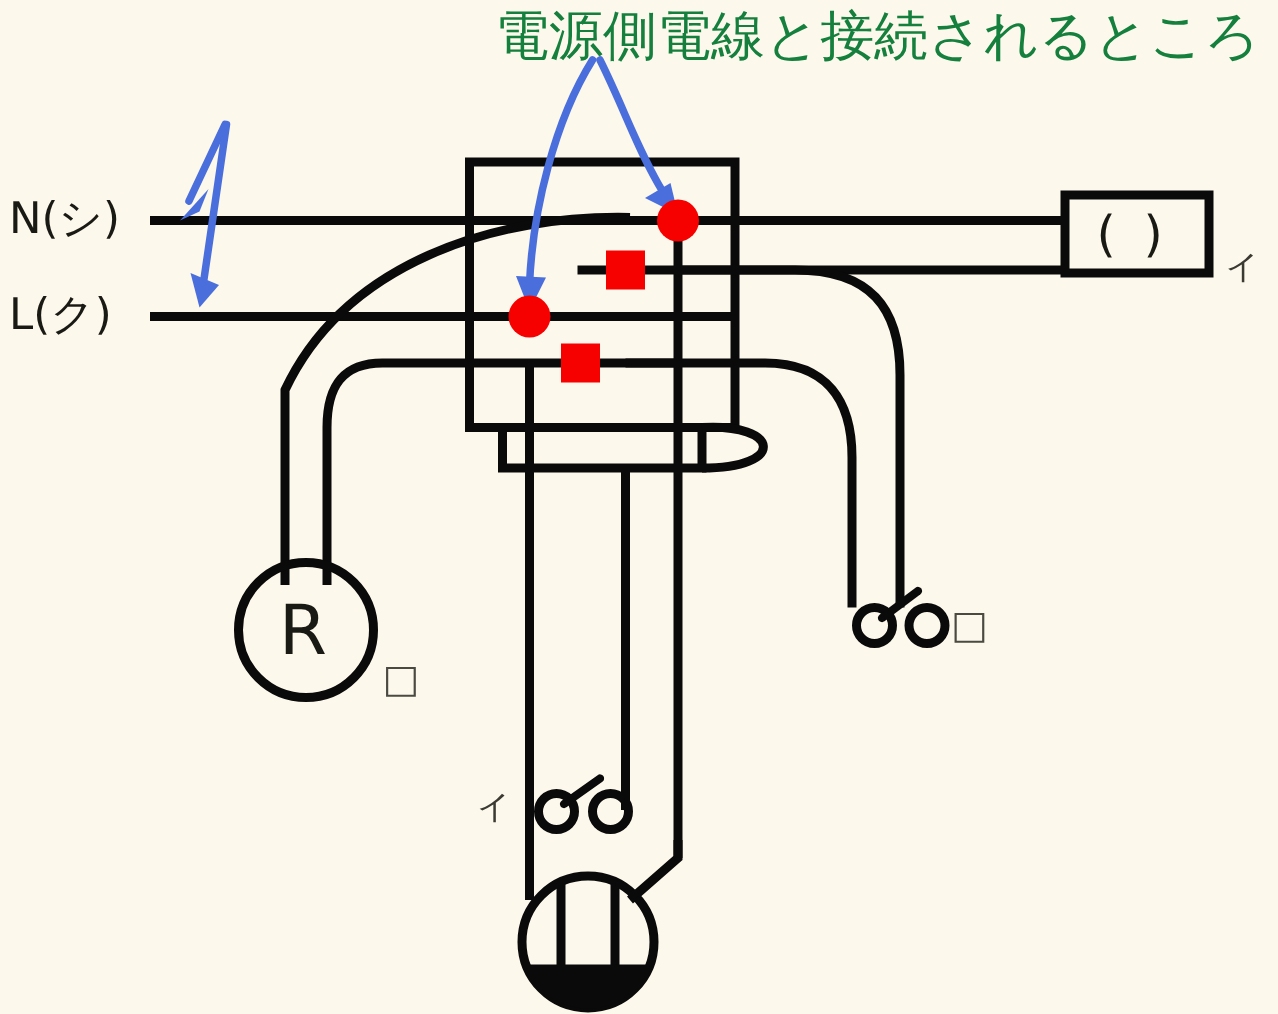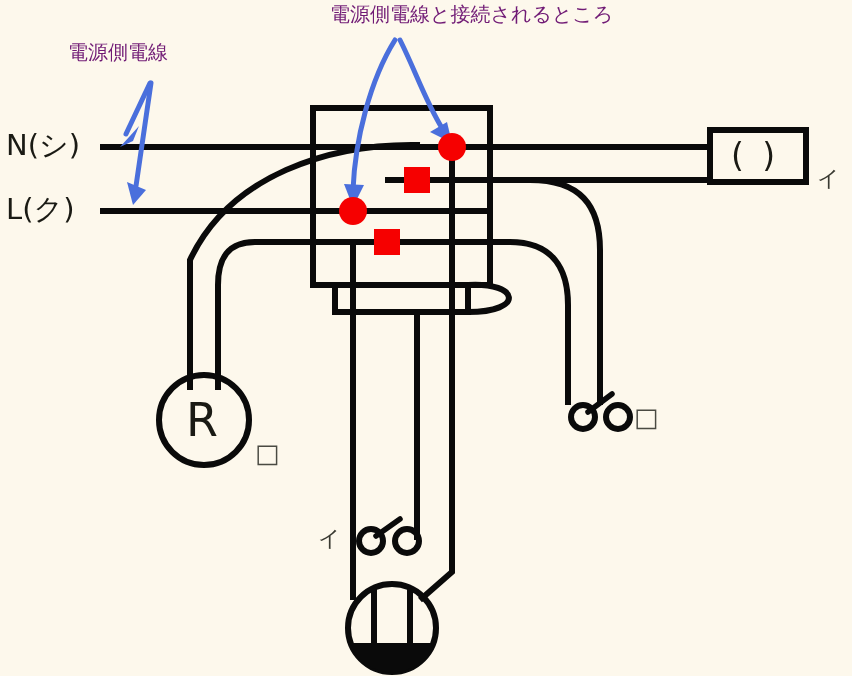--- a/index.html
+++ b/index.html
@@ -74,25 +74,25 @@
   .label-black {
     position: absolute;
     color: #1a1a14;
     font-size: 29px;
     line-height: 1;
     white-space: nowrap;
     font-family: "DejaVu Sans", "Liberation Sans", sans-serif;
   }
   .label-blue {
     position: absolute;
-    color: #701a75;
-    font-size: 20px;
-    line-height: 1;
-    white-space: nowrap;
-    font-family: Liberation Mono, monospace;
+    color: #15803d;
+    font-size: 36px;
+    line-height: 1;
+    white-space: nowrap;
+    font-family: Liberation Serif, serif;
   }
   .label-small {
     position: absolute;
     color: #3a3a32;
     font-size: 22px;
     line-height: 1;
     white-space: nowrap;
     font-family: "DejaVu Sans", "Liberation Sans", sans-serif;
   }
   .label-sq {
@@ -204,21 +204,20 @@
 
     <g>
       <circle class="red-dot" cx="452" cy="147" r="14"></circle>
       <circle class="red-dot" cx="353" cy="211" r="14"></circle>
       <rect class="red-square" x="404" y="167" width="26" height="26"></rect>
       <rect class="red-square" x="374" y="229" width="26" height="26"></rect>
     </g>
 
   </svg>
 
-  <div class="label-blue" style="left:68px; top:44px;">電源側電線</div>
 
   <div class="label-blue" style="left:330px; top:6px;">電源側電線と接続されるところ</div>
 
   <div class="label-black" style="left:6px; top:131px;text-align:right;">N(シ)</div>
 
   <div class="label-black" style="left:6px; top:195px;">L(ク)</div>
 
   <div class="outlet-text" style="left:731px; top:139px;">( )</div>
 
   <div class="label-small" style="left:817px; top:168px;">イ</div>

